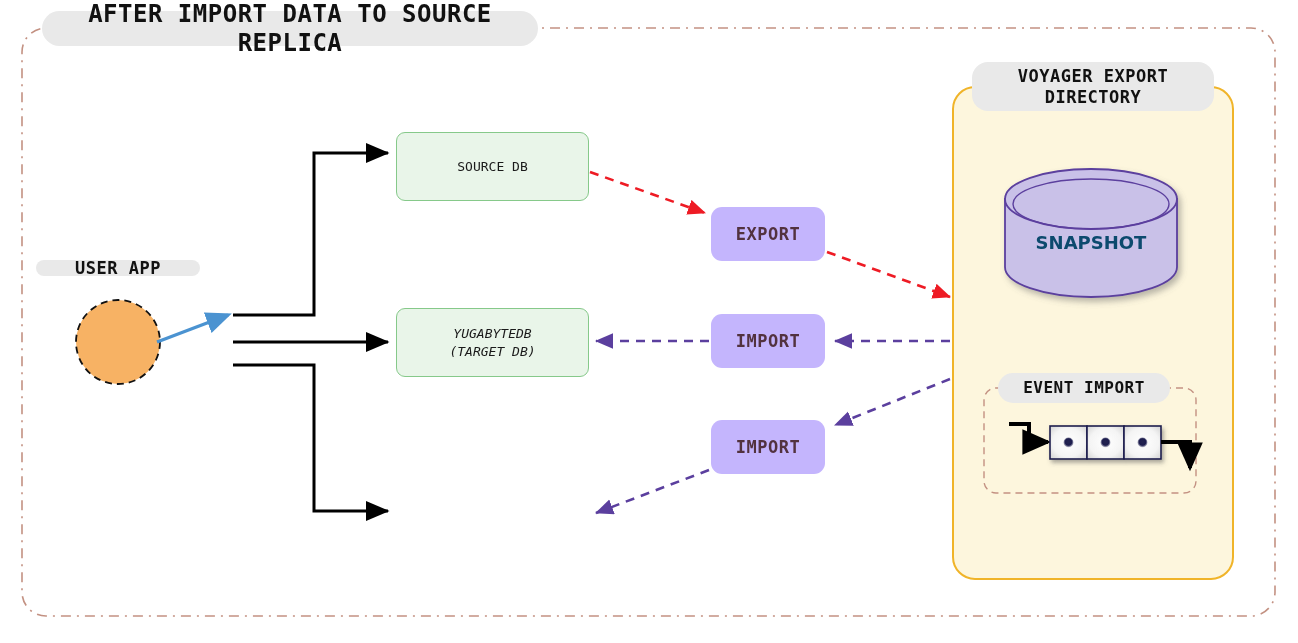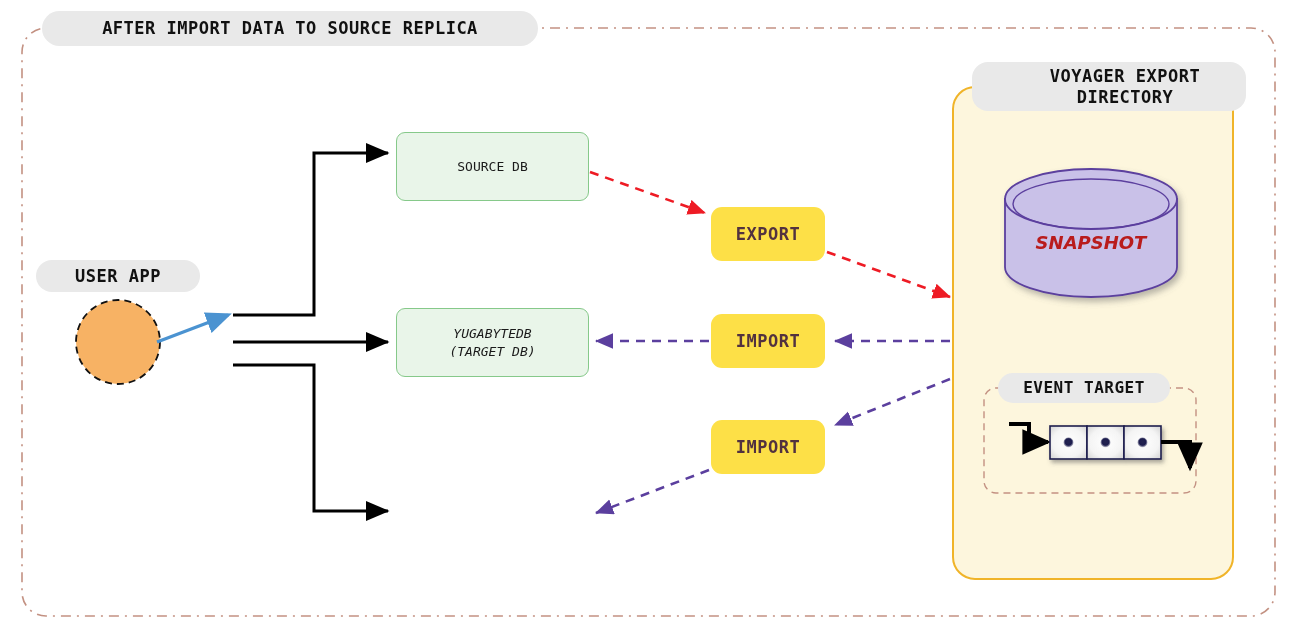--- a/index.html
+++ b/index.html
@@ -37,38 +37,37 @@
     justify-content: center;
     text-align: center;
     line-height: 1.18;
     white-space: pre-line;
   }
   #title-pill {
     left: 42px;
     top: 11px;
     width: 496px;
     height: 35px;
-    font-size: 17px;
+    font-size: 24px;
   }
   #userapp-pill {
     left: 36px;
     top: 260px;
     width: 164px;
-    height: 32px;
+    height: 16px;
     font-size: 17px;
   }
   #voyager-pill {
     left: 972px;
     top: 62px;
     width: 242px;
     height: 49px;
     font-size: 17px;
     border-radius: 16px;
     z-index: 6;
-    padding-left: 32px;
   }
   #eventqueue-pill {
     left: 998px;
     top: 373px;
     width: 172px;
     height: 30px;
     font-size: 16px;
     border-radius: 15px;
     z-index: 6;
   }
@@ -89,21 +88,21 @@
     line-height: 1.32;
     white-space: pre-line;
     z-index: 4;
   }
   #box-source-db   { left: 396px; top: 132px; }
   #box-target-db   { left: 396px; top: 308px; font-style: italic; }
   #box-replica-db  { left: 396px; top: 478px; }
 
   .op-label {
     position: absolute;
-    background: #fde047;
+    background: #c4b5fd;
     border-radius: 11px;
     display: flex;
     align-items: center;
     justify-content: center;
     color: #52323f;
     font-family: "DejaVu Sans Mono", "Liberation Mono", monospace;
     font-size: 17px;
     font-weight: bold;
     letter-spacing: 0.5px;
     z-index: 5;
@@ -114,24 +113,23 @@
 
   .snapshot-text {
     position: absolute;
     left: 1005px;
     top: 232px;
     width: 172px;
     text-align: center;
     font-family: "DejaVu Sans", "Liberation Sans", sans-serif;
     font-size: 18px;
     font-weight: bold;
-    color: #b91c1c;
+    color: #0c4a6e;
     z-index: 5;
     pointer-events: none;
-    font-style: italic;
   }
 </style>
 </head>
 <body>
 
 <div id="canvas">
 
   <svg class="layer" viewBox="0 0 1298 643" xmlns="http://www.w3.org/2000/svg">
     <defs>
       <marker id="arrow-black" markerWidth="9" markerHeight="9" refX="7.5" refY="3.4" orient="auto" markerUnits="strokeWidth">
@@ -223,15 +221,15 @@
 
   <div class="op-label" id="label-import-1">IMPORT</div>
 
   <div class="op-label" id="label-import-2">IMPORT</div>
 
   <div class="pill" id="voyager-pill">VOYAGER EXPORT
 DIRECTORY</div>
 
   <div class="snapshot-text">SNAPSHOT</div>
 
-  <div class="pill" id="eventqueue-pill">EVENT TARGET</div>
+  <div class="pill" id="eventqueue-pill">EVENT IMPORT</div>
 
 </div>
 
 </body></html>

